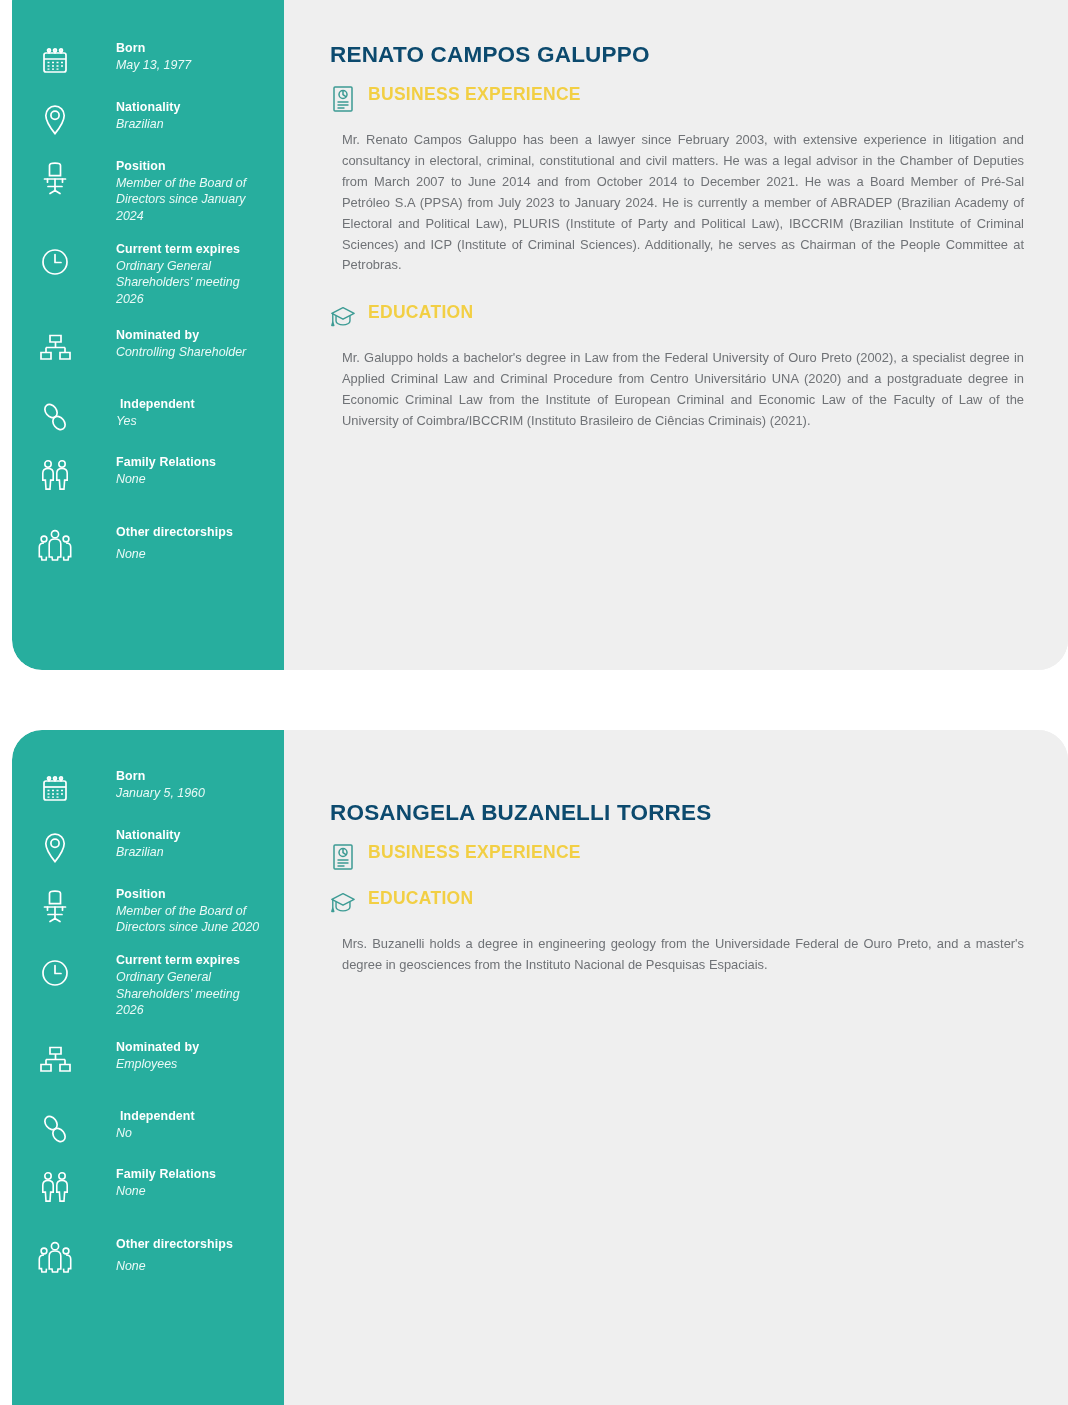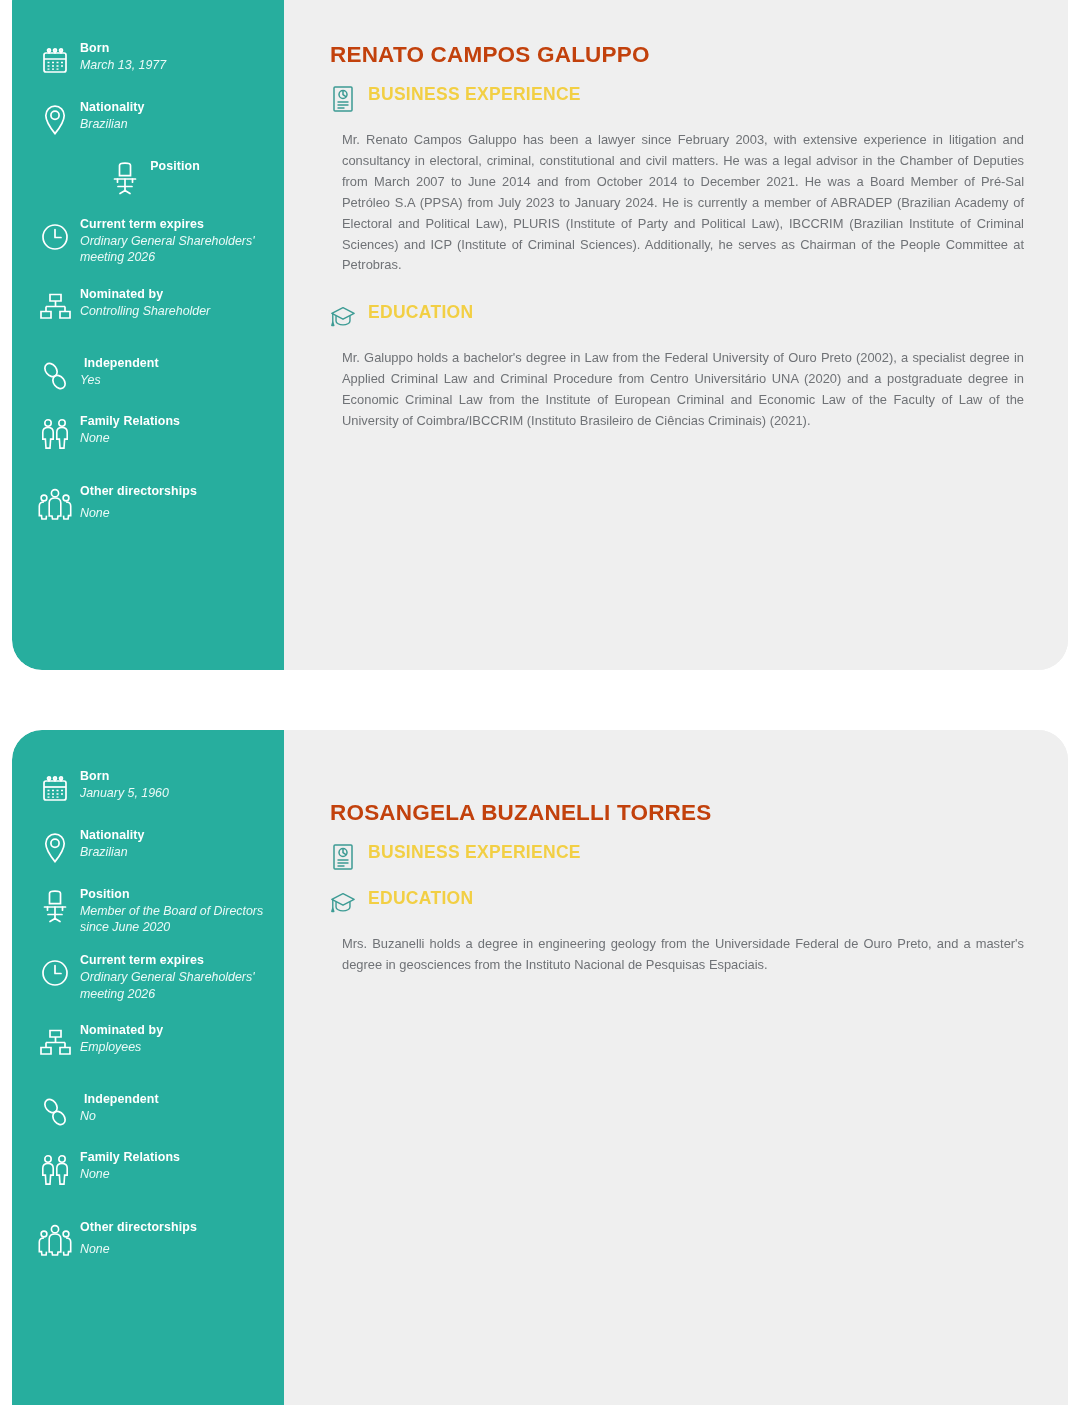--- a/index.html
+++ b/index.html
@@ -43,20 +43,21 @@
   }
   .sidebar-inner {
     padding: 68px 14px 20px 18px;
   }
   #card-2 .sidebar-inner { padding-top: 38px; }
 
   .info-row {
     display: flex;
     align-items: flex-start;
     margin-bottom: 14px;
+    gap: 36px;
   }
   .info-icon {
     flex: 0 0 50px;
     width: 50px;
     height: 42px;
     display: flex;
     align-items: center;
     justify-content: center;
   }
   .info-icon svg { display: block; }
@@ -89,21 +90,21 @@
 
   
   .content {
     flex: 1 1 auto;
     padding: 70px 44px 30px 46px;
     background: #efefef;
   }
   #card-2 .content { padding-top: 70px; }
 
   .person-name {
-    color: #c2410c;
+    color: #0c4a6e;
     font-size: 22.5px;
     font-weight: bold;
     letter-spacing: .2px;
     margin-bottom: 16px;
   }
 
   .section-head {
     display: flex;
     align-items: flex-start;
     gap: 12px;
@@ -152,21 +153,21 @@
               <path d="M4 13h22"></path>
               <path d="M9 7V4.5M15 7V4.5M21 7V4.5" stroke-linecap="round"></path>
               <circle cx="9" cy="4.3" r="1.5"></circle>
                 <circle cx="15" cy="4.3" r="1.5"></circle>
                 <circle cx="21" cy="4.3" r="1.5"></circle>
               <path d="M7.5 16.5h2M12 16.5h2M16.5 16.5h2M21 16.5h2M7.5 20h2M12 20h2M16.5 20h2M21 20h2M7.5 23.2h2M12 23.2h2M16.5 23.2h2" stroke-width="1.3"></path>
             </svg>
           </span>
           <span class="info-text">
             <div class="info-label">Born</div>
-            <div class="info-value">March 13, 1977</div>
+            <div class="info-value">May 13, 1977</div>
           </span>
         </div>
 
         <div class="info-row r-nat">
           <span class="info-icon">
             <svg width="28" height="34" viewBox="0 0 28 34" fill="none" stroke="#ffffff" stroke-width="1.7">
               <path d="M14 3.2c-5.1 0-9.2 4.1-9.2 9.2 0 6.6 9.2 18.2 9.2 18.2s9.2-11.6 9.2-18.2c0-5.1-4.1-9.2-9.2-9.2z"></path>
               <circle cx="14" cy="12.2" r="4.1"></circle>
             </svg>
           </span>
@@ -183,20 +184,21 @@
               <path d="M5.5 18h21"></path>
               <path d="M8.5 18v3.2M23.5 18v3.2"></path>
               <path d="M16 18v7.5"></path>
               <path d="M9 25.5h14"></path>
               <path d="M16 25.5v4"></path>
               <path d="M11 32.5l5-3M21 32.5l-5-3"></path>
             </svg>
           </span>
           <span class="info-text">
             <div class="info-label">Position</div>
+            <div class="info-value">Member of the Board of Directors since January 2024</div>
           </span>
         </div>
 
         <div class="info-row r-term">
           <span class="info-icon">
             <svg width="30" height="30" viewBox="0 0 30 30" fill="none" stroke="#ffffff" stroke-width="1.7">
               <circle cx="15" cy="15" r="12"></circle>
               <path d="M15 7.5v8h6" stroke-linecap="round" stroke-linejoin="round"></path>
             </svg>
           </span>

